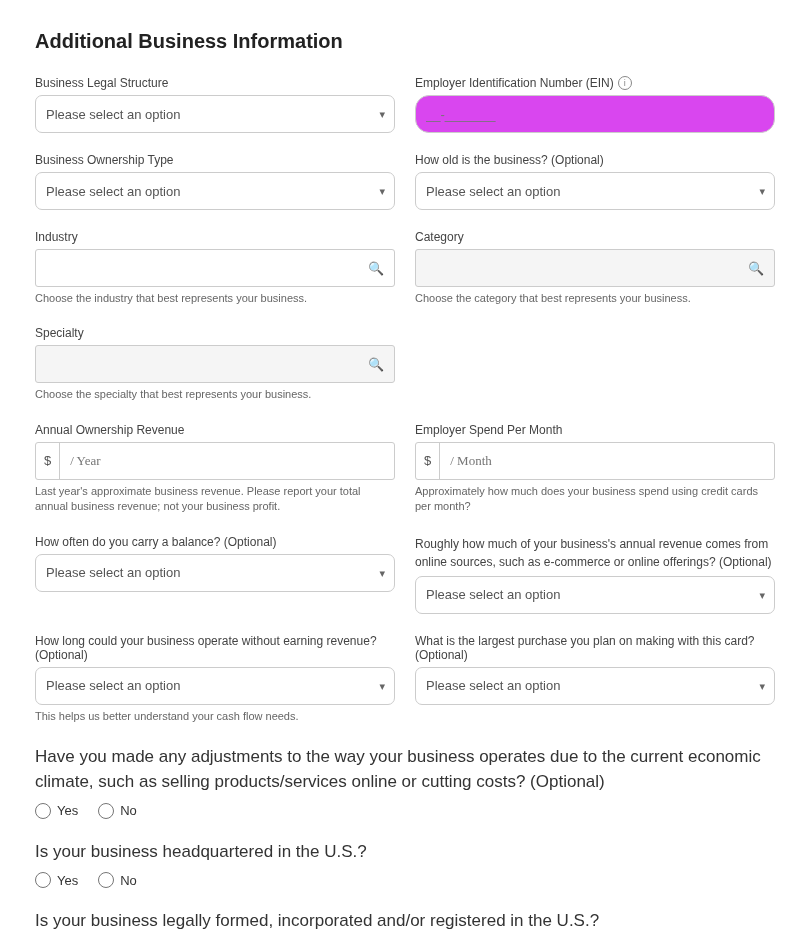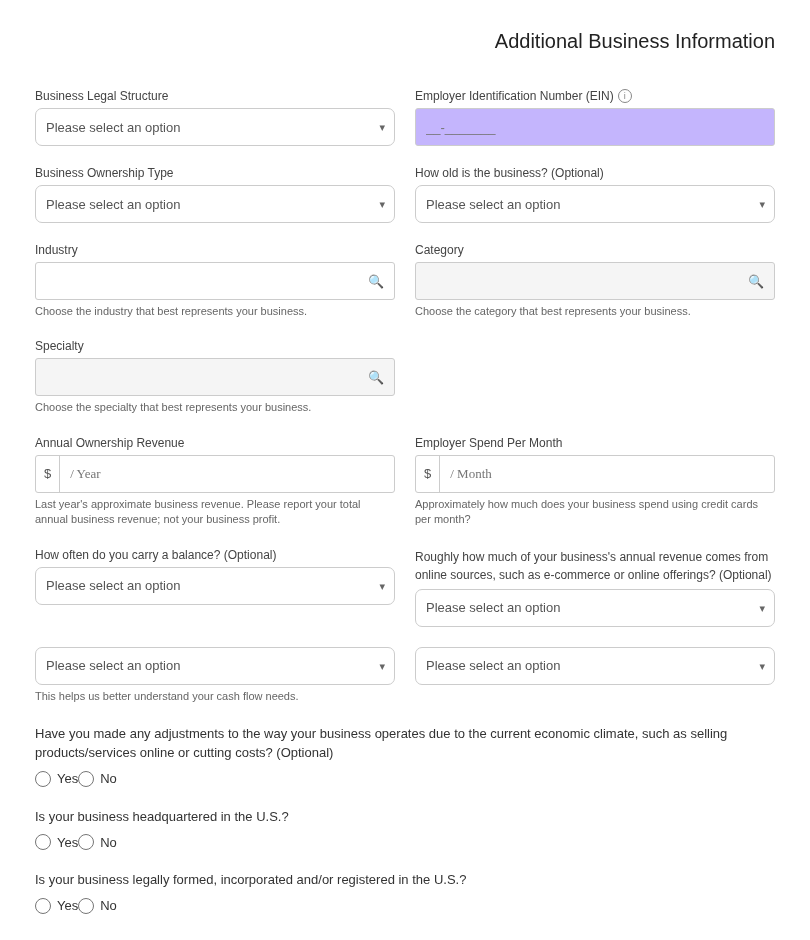--- a/index.html
+++ b/index.html
@@ -6,24 +6,24 @@
     body {
       font-family: -apple-system, BlinkMacSystemFont, "Segoe UI", Arial, sans-serif;
       font-size: 13px;
       color: #333;
       background: #fff;
       width: 810px;
       min-height: 940px;
       padding: 30px 35px 40px;
     }
     h1 {
-      text-align: right;
+      text-align: left;
       font-size: 20px;
-      font-weight: 400;
-      margin-bottom: 36px;
+      font-weight: 700;
+      margin-bottom: 23px;
       color: #222;
     }
     .form-row {
       display: flex;
       gap: 20px;
       margin-bottom: 20px;
     }
     .form-col {
       flex: 1;
     }
@@ -128,50 +128,51 @@
       padding: 0 10px;
       font-size: 13px;
       color: #4d7c0f;
       background: transparent;
       font-family: Liberation Serif, serif;
     }
     .ein-input {
       width: 100%;
       height: 38px;
       border: 1px solid #ccc;
-      border-radius: 3px;
+      border-radius: 14px;
       padding: 0 10px;
       font-size: 13px;
       color: #333;
-      background: #c4b5fd;
+      background: #d946ef;
     }
     .radio-group {
       display: flex;
       align-items: center;
+      gap: 20px;
       margin-top: 8px;
     }
     .radio-label {
       display: flex;
       align-items: center;
       gap: 6px;
       font-size: 13px;
       color: #333;
       cursor: pointer;
     }
     .radio-label input[type="radio"] {
       width: 16px;
       height: 16px;
       cursor: pointer;
       accent-color: #333;
     }
     .question-block {
       margin-bottom: 20px;
     }
     .question-text {
-      font-size: 13px;
+      font-size: 17px;
       color: #333;
       line-height: 1.5;
       margin-bottom: 2px;
     }
     .multiline-label {
       font-size: 12px;
       color: #444;
       line-height: 1.5;
       margin-bottom: 5px;
     }
@@ -287,29 +288,31 @@
       <select>
         <option value="">Please select an option</option>
       </select>
       <span class="chevron">▾</span>
     </div>
   </div>
 </div>
 
 <div class="form-row">
   <div class="form-col">
+    <div class="field-label">How long could your business operate without earning revenue? (Optional)</div>
     <div class="select-wrapper">
       <select>
         <option value="">Please select an option</option>
       </select>
       <span class="chevron">▾</span>
     </div>
     <div class="field-hint">This helps us better understand your cash flow needs.</div>
   </div>
   <div class="form-col">
+    <div class="field-label">What is the largest purchase you plan on making with this card? (Optional)</div>
     <div class="select-wrapper">
       <select>
         <option value="">Please select an option</option>
       </select>
       <span class="chevron">▾</span>
     </div>
   </div>
 </div>
 
 <div class="question-block" style="margin-top: 10px;">

